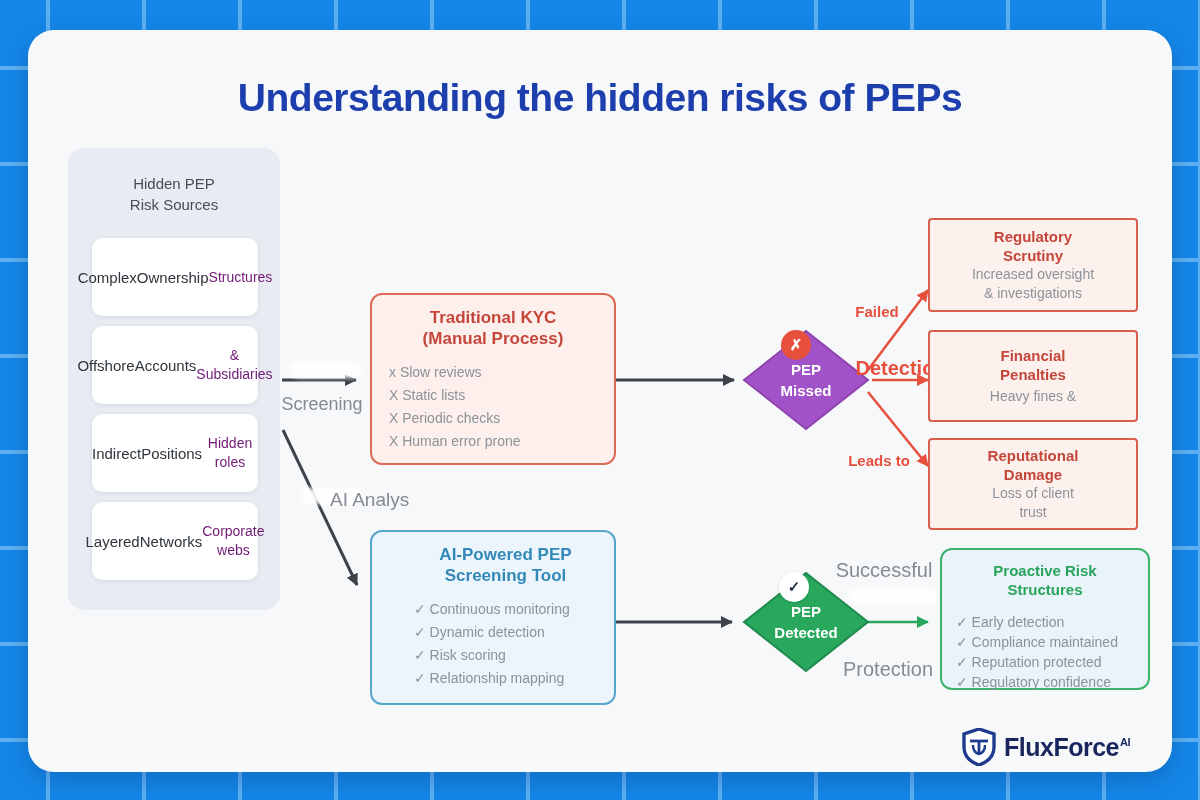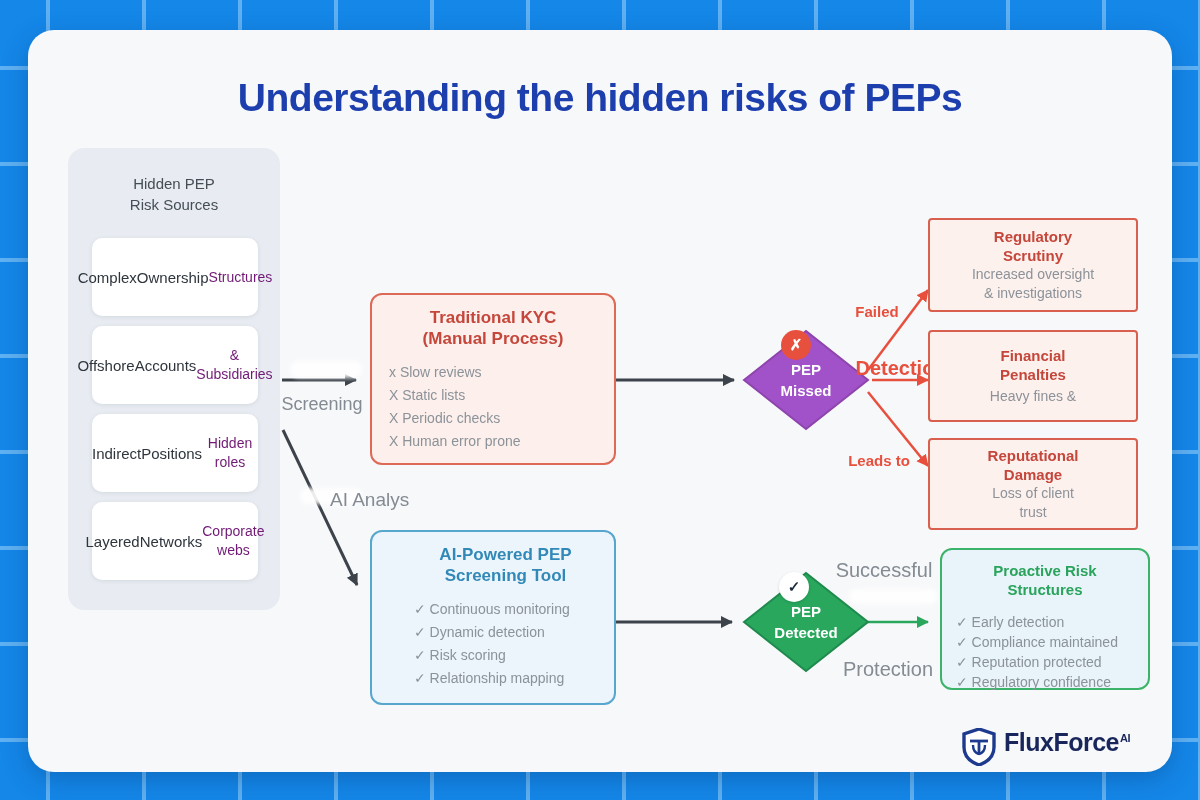--- a/index.html
+++ b/index.html
@@ -55,21 +55,21 @@
   .diamond-label { width:100px; text-align:center; color:#ffffff; font-weight:700; font-size:15px; line-height:21px; }
   .badge { width:30px; height:30px; border-radius:50%; display:flex; align-items:center; justify-content:center;
     font-size:15px; font-weight:700; }
   #missed-badge { left:781px; top:330px; background:#e8503e; color:#ffffff; }
   #detected-badge { left:779px; top:572px; background:#ffffff; color:#1d2b3f; box-shadow:0 1px 3px rgba(0,0,0,.15); }
   
   .edge-label-gray { color:#848b93; }
   .edge-label-red { color:#e8503e; font-weight:700; }
   .smudge { background:#ffffff; border-radius:9px; filter:blur(2px); opacity:.9; }
   
-  #logo { left:962px; top:728px; display:flex; gap:8px; }
+  #logo { left:962px; top:728px; display:flex; align-items:center; gap:8px; }
   .logo-text { font-size:25px; font-weight:700; color:#19265c; letter-spacing:-.5px; }
   .logo-sup { font-size:11px; font-weight:700; color:#19265c; vertical-align:super; margin-left:1px; }
   svg.overlay { left:0; top:0; pointer-events:none; }
 </style>
 </head>
 <body>
 
 <div class="abs" id="card"></div>
 
 <h1 class="abs" id="main-title">Understanding the hidden risks of PEPs</h1>

